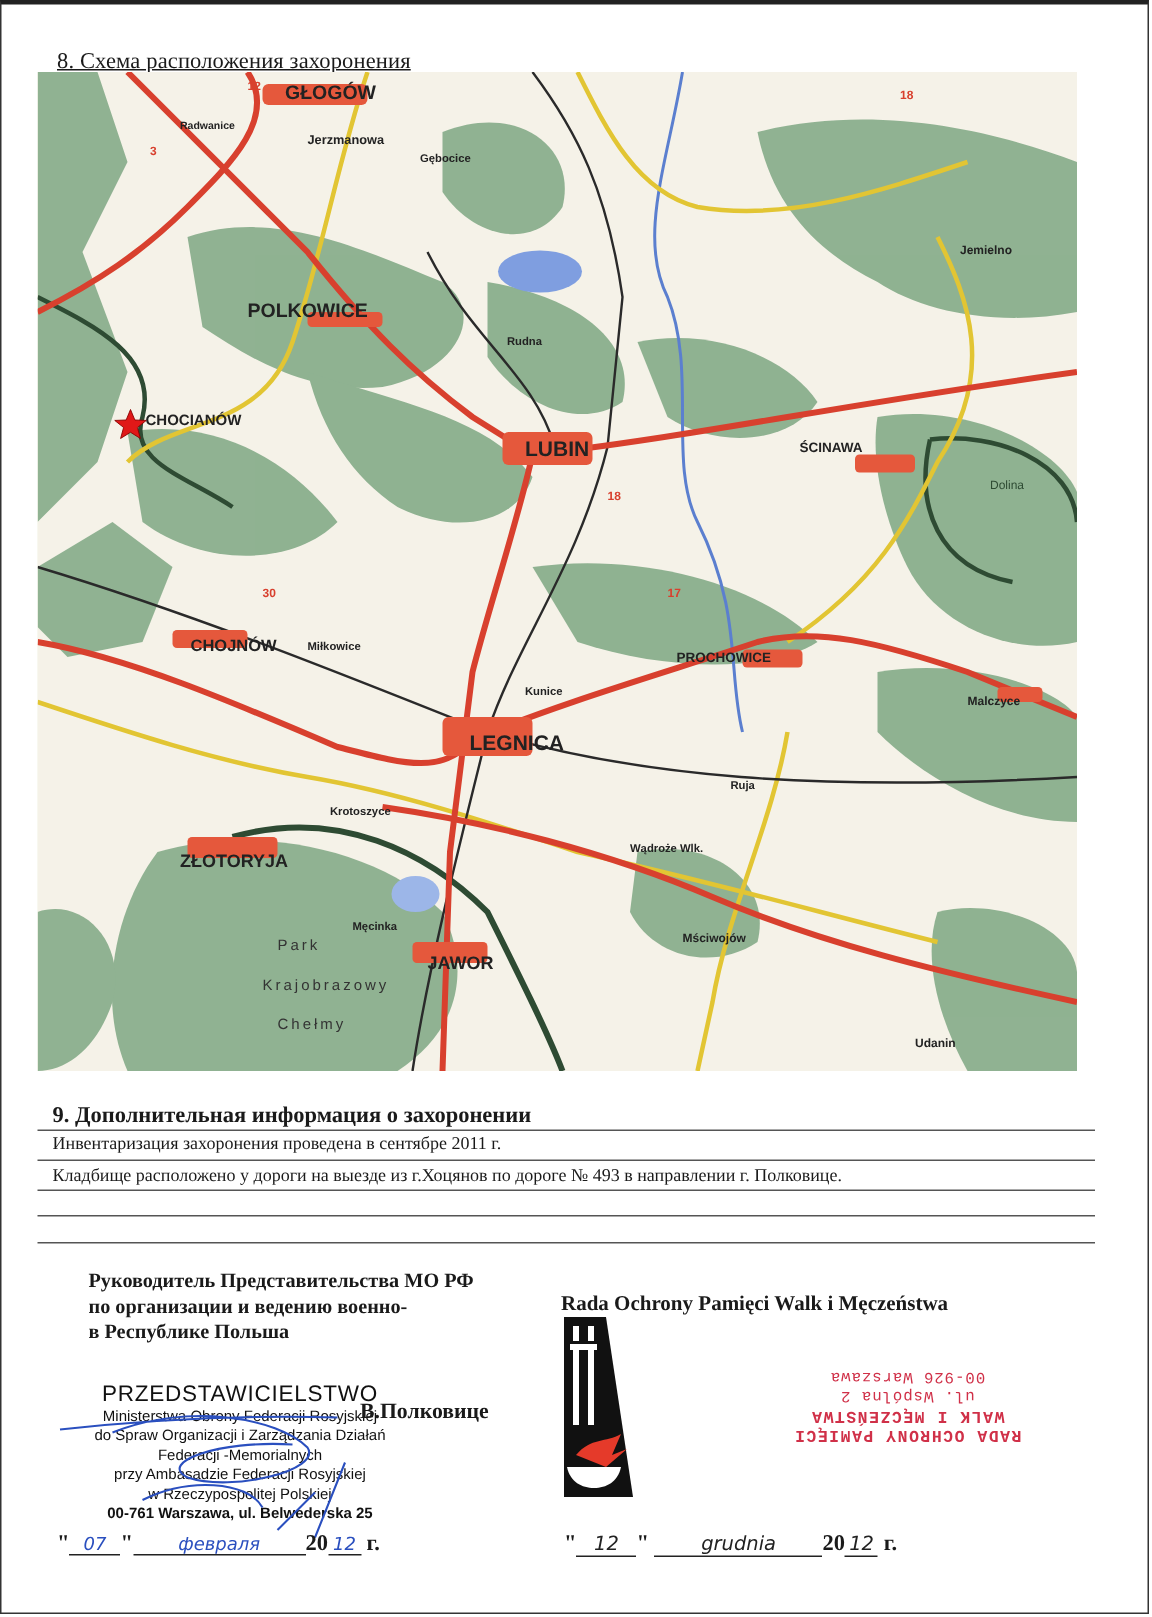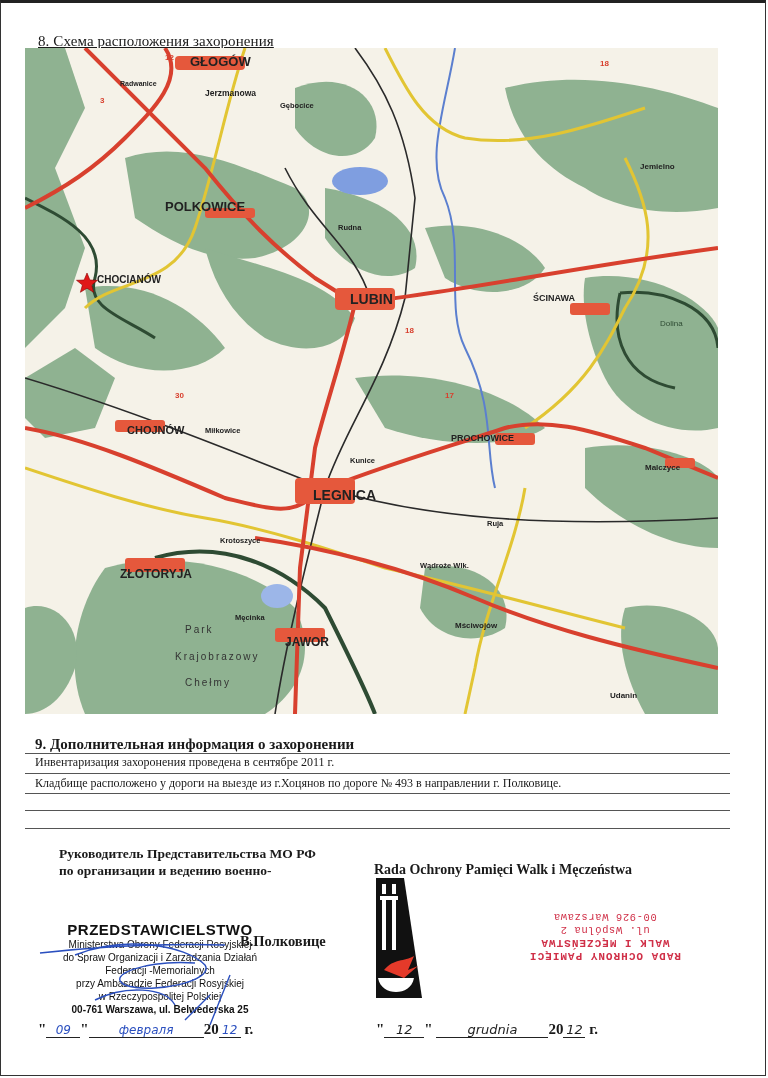--- a/index.html
+++ b/index.html
@@ -7,21 +7,21 @@
   .page-frame { position:absolute; left:0; top:0; width:766px; height:1076px; border:1px solid #333; border-top:3px solid #222; box-sizing:border-box; }
   .section-title { position:absolute; left:38px; top:33px; font-size:15px; font-weight:normal; text-decoration:underline; letter-spacing:0.1px; }
   .map { position:absolute; left:25px; top:48px; width:693px; height:666px; overflow:hidden; background:#f4f1e6; }
   .map svg { display:block; }
   .map-label { font-family:"Liberation Sans", sans-serif; font-weight:bold; fill:#222; }
   .info-title { position:absolute; left:35px; top:736px; font-size:15px; font-weight:bold; }
   .rule { position:absolute; left:25px; width:705px; height:0; border-top:1px solid #555; }
   .info-line { position:absolute; left:35px; font-size:12px; }
   .left-sig { position:absolute; left:35px; top:845px; font-size:13.5px; font-weight:bold; line-height:17px;margin-left:24px; }
   .stamp-block { position:absolute; left:60px; top:922px; width:200px; font-family:"Liberation Sans", sans-serif; font-size:10px; text-align:center; line-height:13px; color:#111; }
-  .stamp-block .big { font-size:15px; letter-spacing:0.5px; line-height:16px;font-weight:bold; }
+  .stamp-block .big { font-size:15px; letter-spacing:0.5px; line-height:16px; }
   .signer-name { position:absolute; left:240px; top:933px; font-size:14.5px; font-weight:bold; }
   .date-line { position:absolute; top:1021px; font-size:15px; font-weight:bold; }
   .hand { font-family:"DejaVu Sans", sans-serif; font-style:italic; font-weight:normal; color:#2a4fbf; font-size:12px; border-bottom:1px solid #222; display:inline-block; text-align:center; }
   .hand.pen { color:#222; font-size:13px; }
   .right-org { position:absolute; left:374px; top:846px; font-size:14px; font-weight:bold;margin-top:16px; }
   .logo { position:absolute; left:374px; top:878px; width:50px; height:120px; }
   .red-stamp { position:absolute; left:505px; top:910px; width:200px; transform:rotate(180deg); font-family:"Liberation Mono", monospace; color:#d03048; text-align:center; font-size:10.5px; line-height:13px; letter-spacing:0.6px; }
   .red-stamp .strong { font-weight:bold; font-size:11px; letter-spacing:1px; }
   .sig-scribble { position:absolute; pointer-events:none; }
 </style>
@@ -150,40 +150,41 @@
 <div class="info-line" style="top:755px">Инвентаризация захоронения проведена в сентябре 2011 г.</div>
 <div class="rule" style="top:773px"></div>
 <div class="info-line" style="top:776px">Кладбище расположено у дороги  на выезде из г.Хоцянов по дороге № 493 в направлении г. Полковице.</div>
 <div class="rule" style="top:793px"></div>
 <div class="rule" style="top:810px"></div>
 <div class="rule" style="top:828px"></div>
 
 <div class="left-sig">
   <div>Руководитель Представительства  МО РФ</div>
   <div>по организации и ведению военно-</div>
+  <div>в Республике Польша</div>
 </div>
 
 <div class="stamp-block">
   <div class="big">PRZEDSTAWICIELSTWO</div>
   <div>Ministerstwa Obrony Federacji Rosyjskiej</div>
   <div>do Spraw Organizacji i Zarządzania Działań</div>
   <div>Federacji -Memorialnych</div>
   <div>przy Ambasadzie Federacji Rosyjskiej</div>
   <div>w Rzeczypospolitej Polskiej</div>
   <div style="font-weight:bold">00-761 Warszawa, ul. Belwederska 25</div>
 </div>
 
 <div class="signer-name">В.Полковице</div>
 
 <svg class="sig-scribble" style="left:35px;top:925px" width="230" height="120">
   <path d="M5,28 C60,22 120,18 190,20 M40,30 C90,10 150,20 170,40 C180,55 120,70 90,60 C70,50 110,35 160,38 M60,75 C90,60 130,62 140,80 M150,95 L175,70 M175,100 L195,50" stroke="#2a4fbf" stroke-width="1.4" fill="none"></path>
 </svg>
 
 <div class="date-line" style="left:38px">
-  <span>"</span><span class="hand" style="width:34px">09</span><span>"</span><span class="hand" style="width:115px">февраля</span><span>20</span><span class="hand" style="width:22px">12</span>&nbsp;<span>г.</span>
+  <span>"</span><span class="hand" style="width:34px">07</span><span>"</span><span class="hand" style="width:115px">февраля</span><span>20</span><span class="hand" style="width:22px">12</span>&nbsp;<span>г.</span>
 </div>
 
 <div class="right-org">Rada Ochrony Pamięci Walk i Męczeństwa</div>
 
 <svg class="logo" viewBox="0 0 50 120">
   <path d="M2,0 L30,0 L48,120 L2,120 Z" fill="#111"></path>
   <rect x="8" y="6" width="4" height="10" fill="#fff"></rect>
     <rect x="18" y="6" width="4" height="10" fill="#fff"></rect>
   <rect x="6" y="18" width="18" height="4" fill="#fff"></rect>
   <rect x="8" y="22" width="4" height="50" fill="#fff"></rect>

